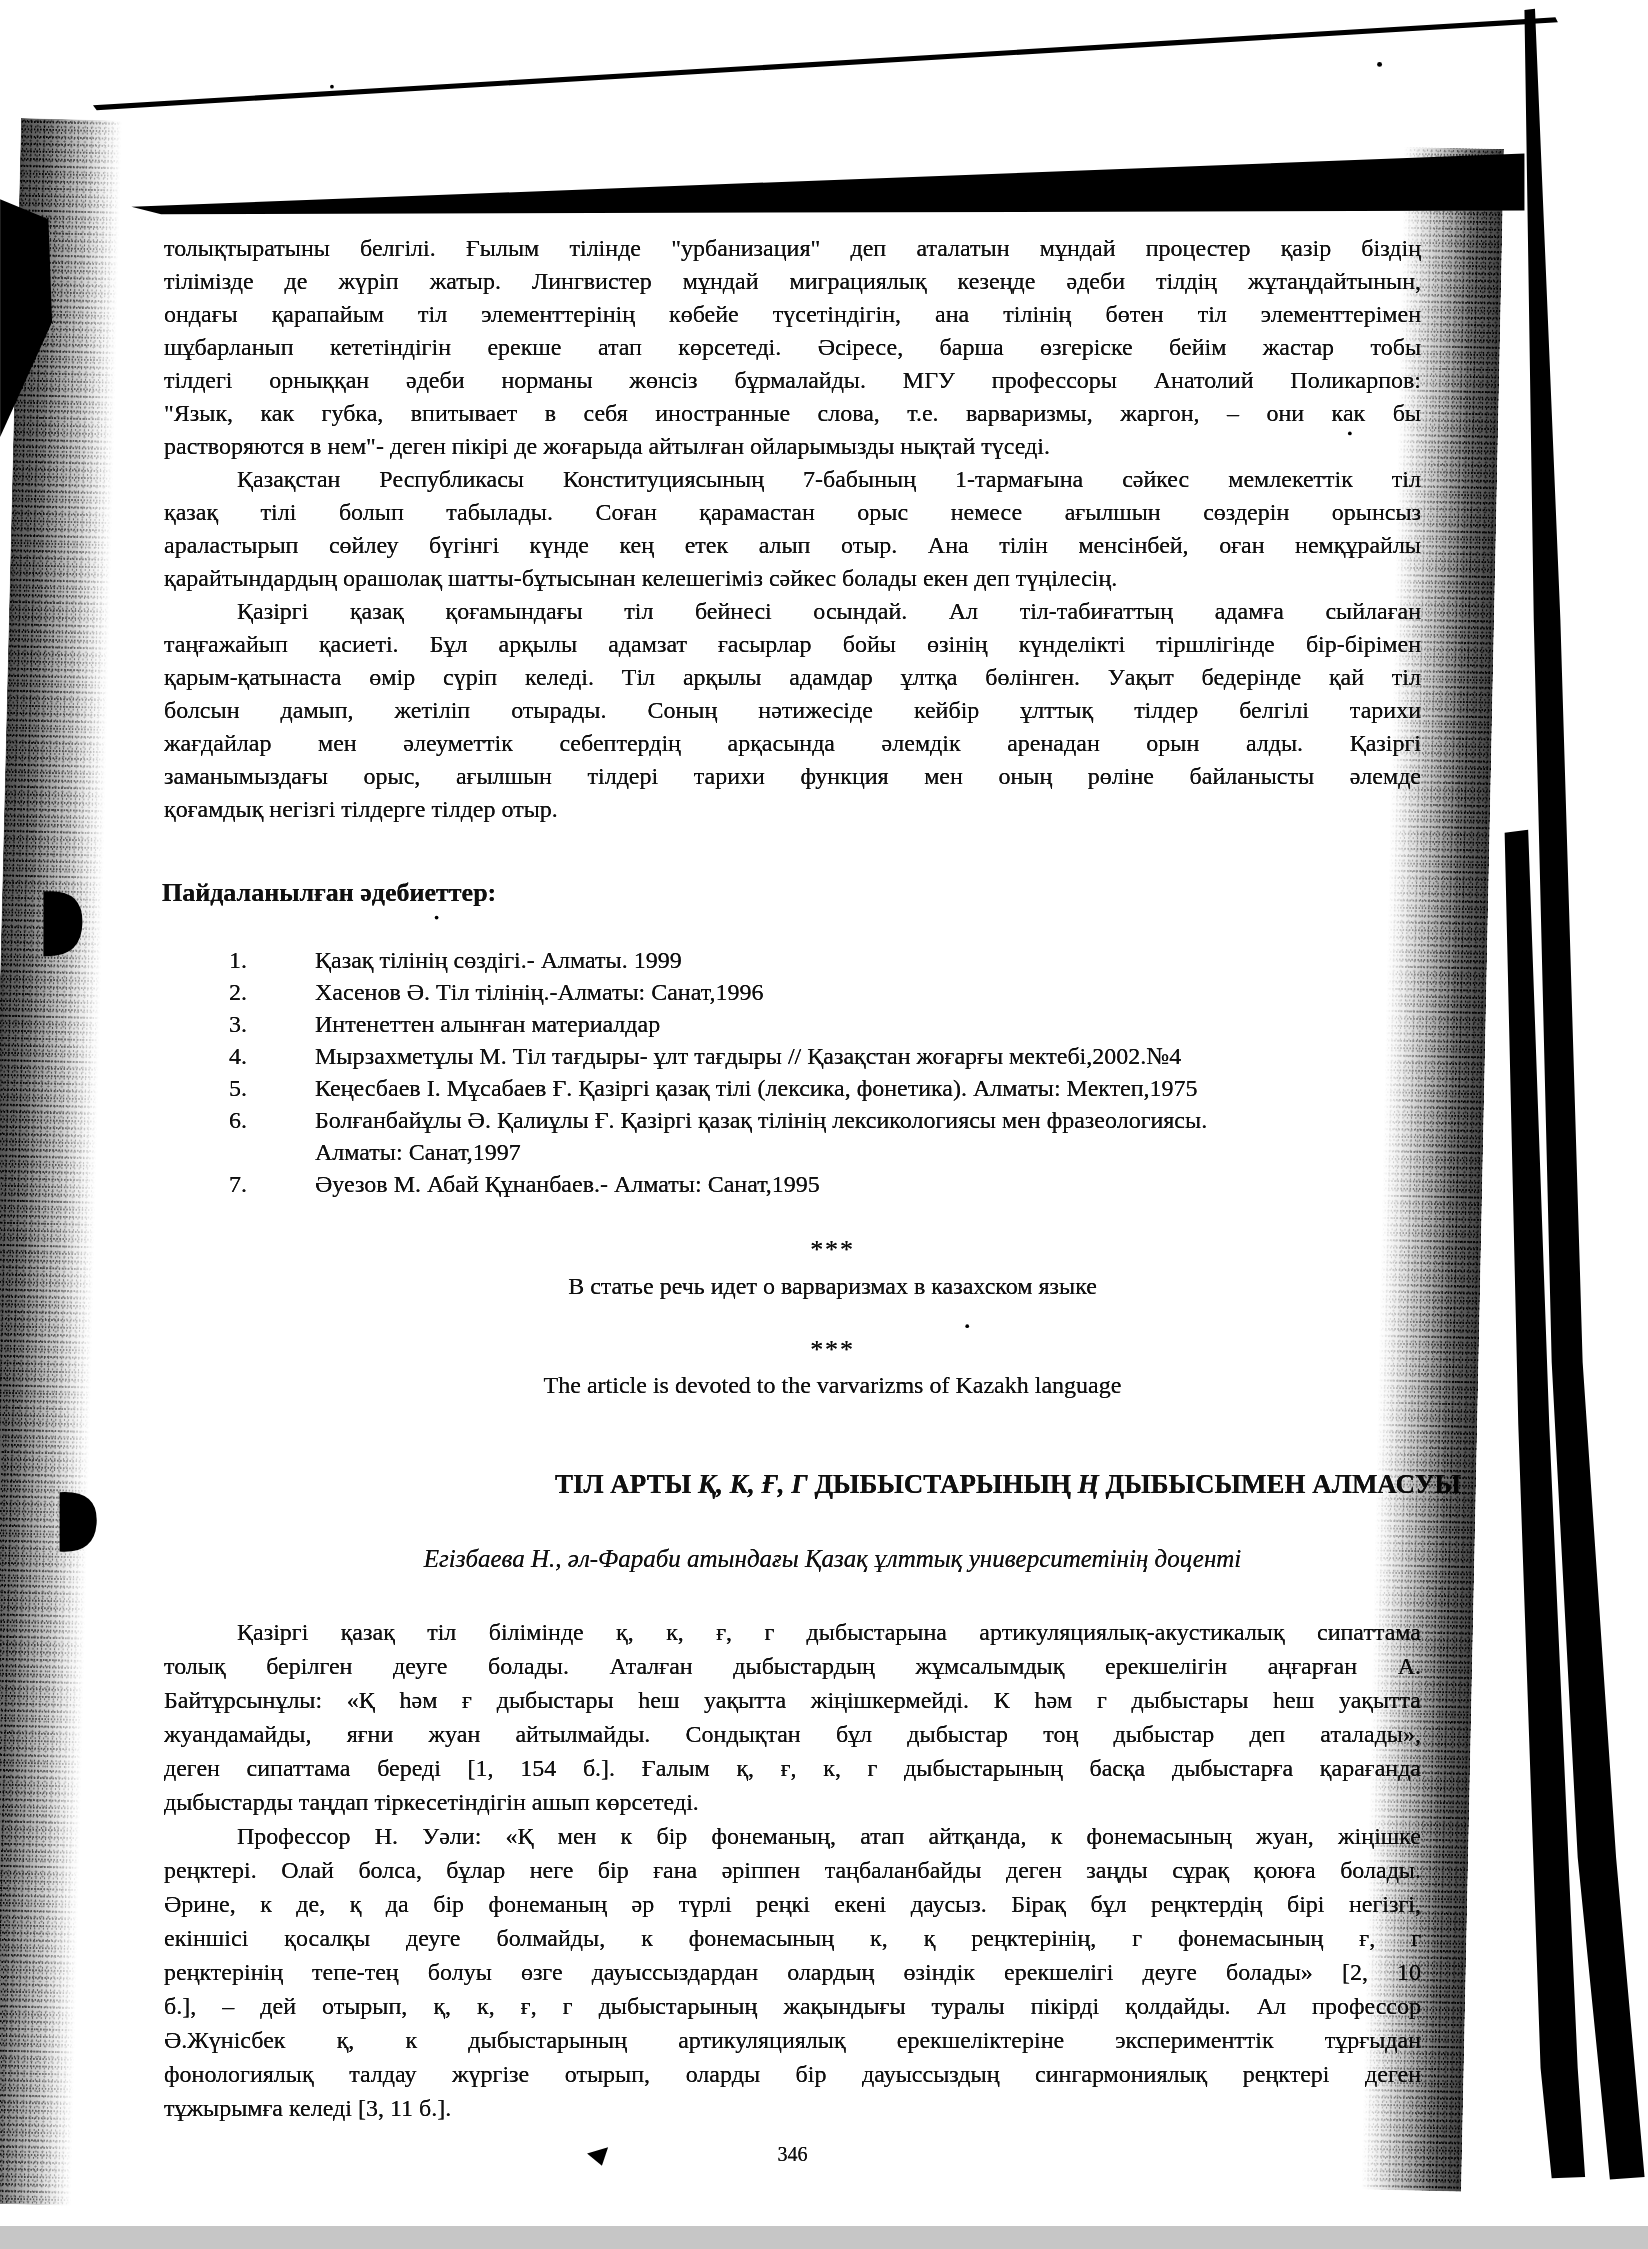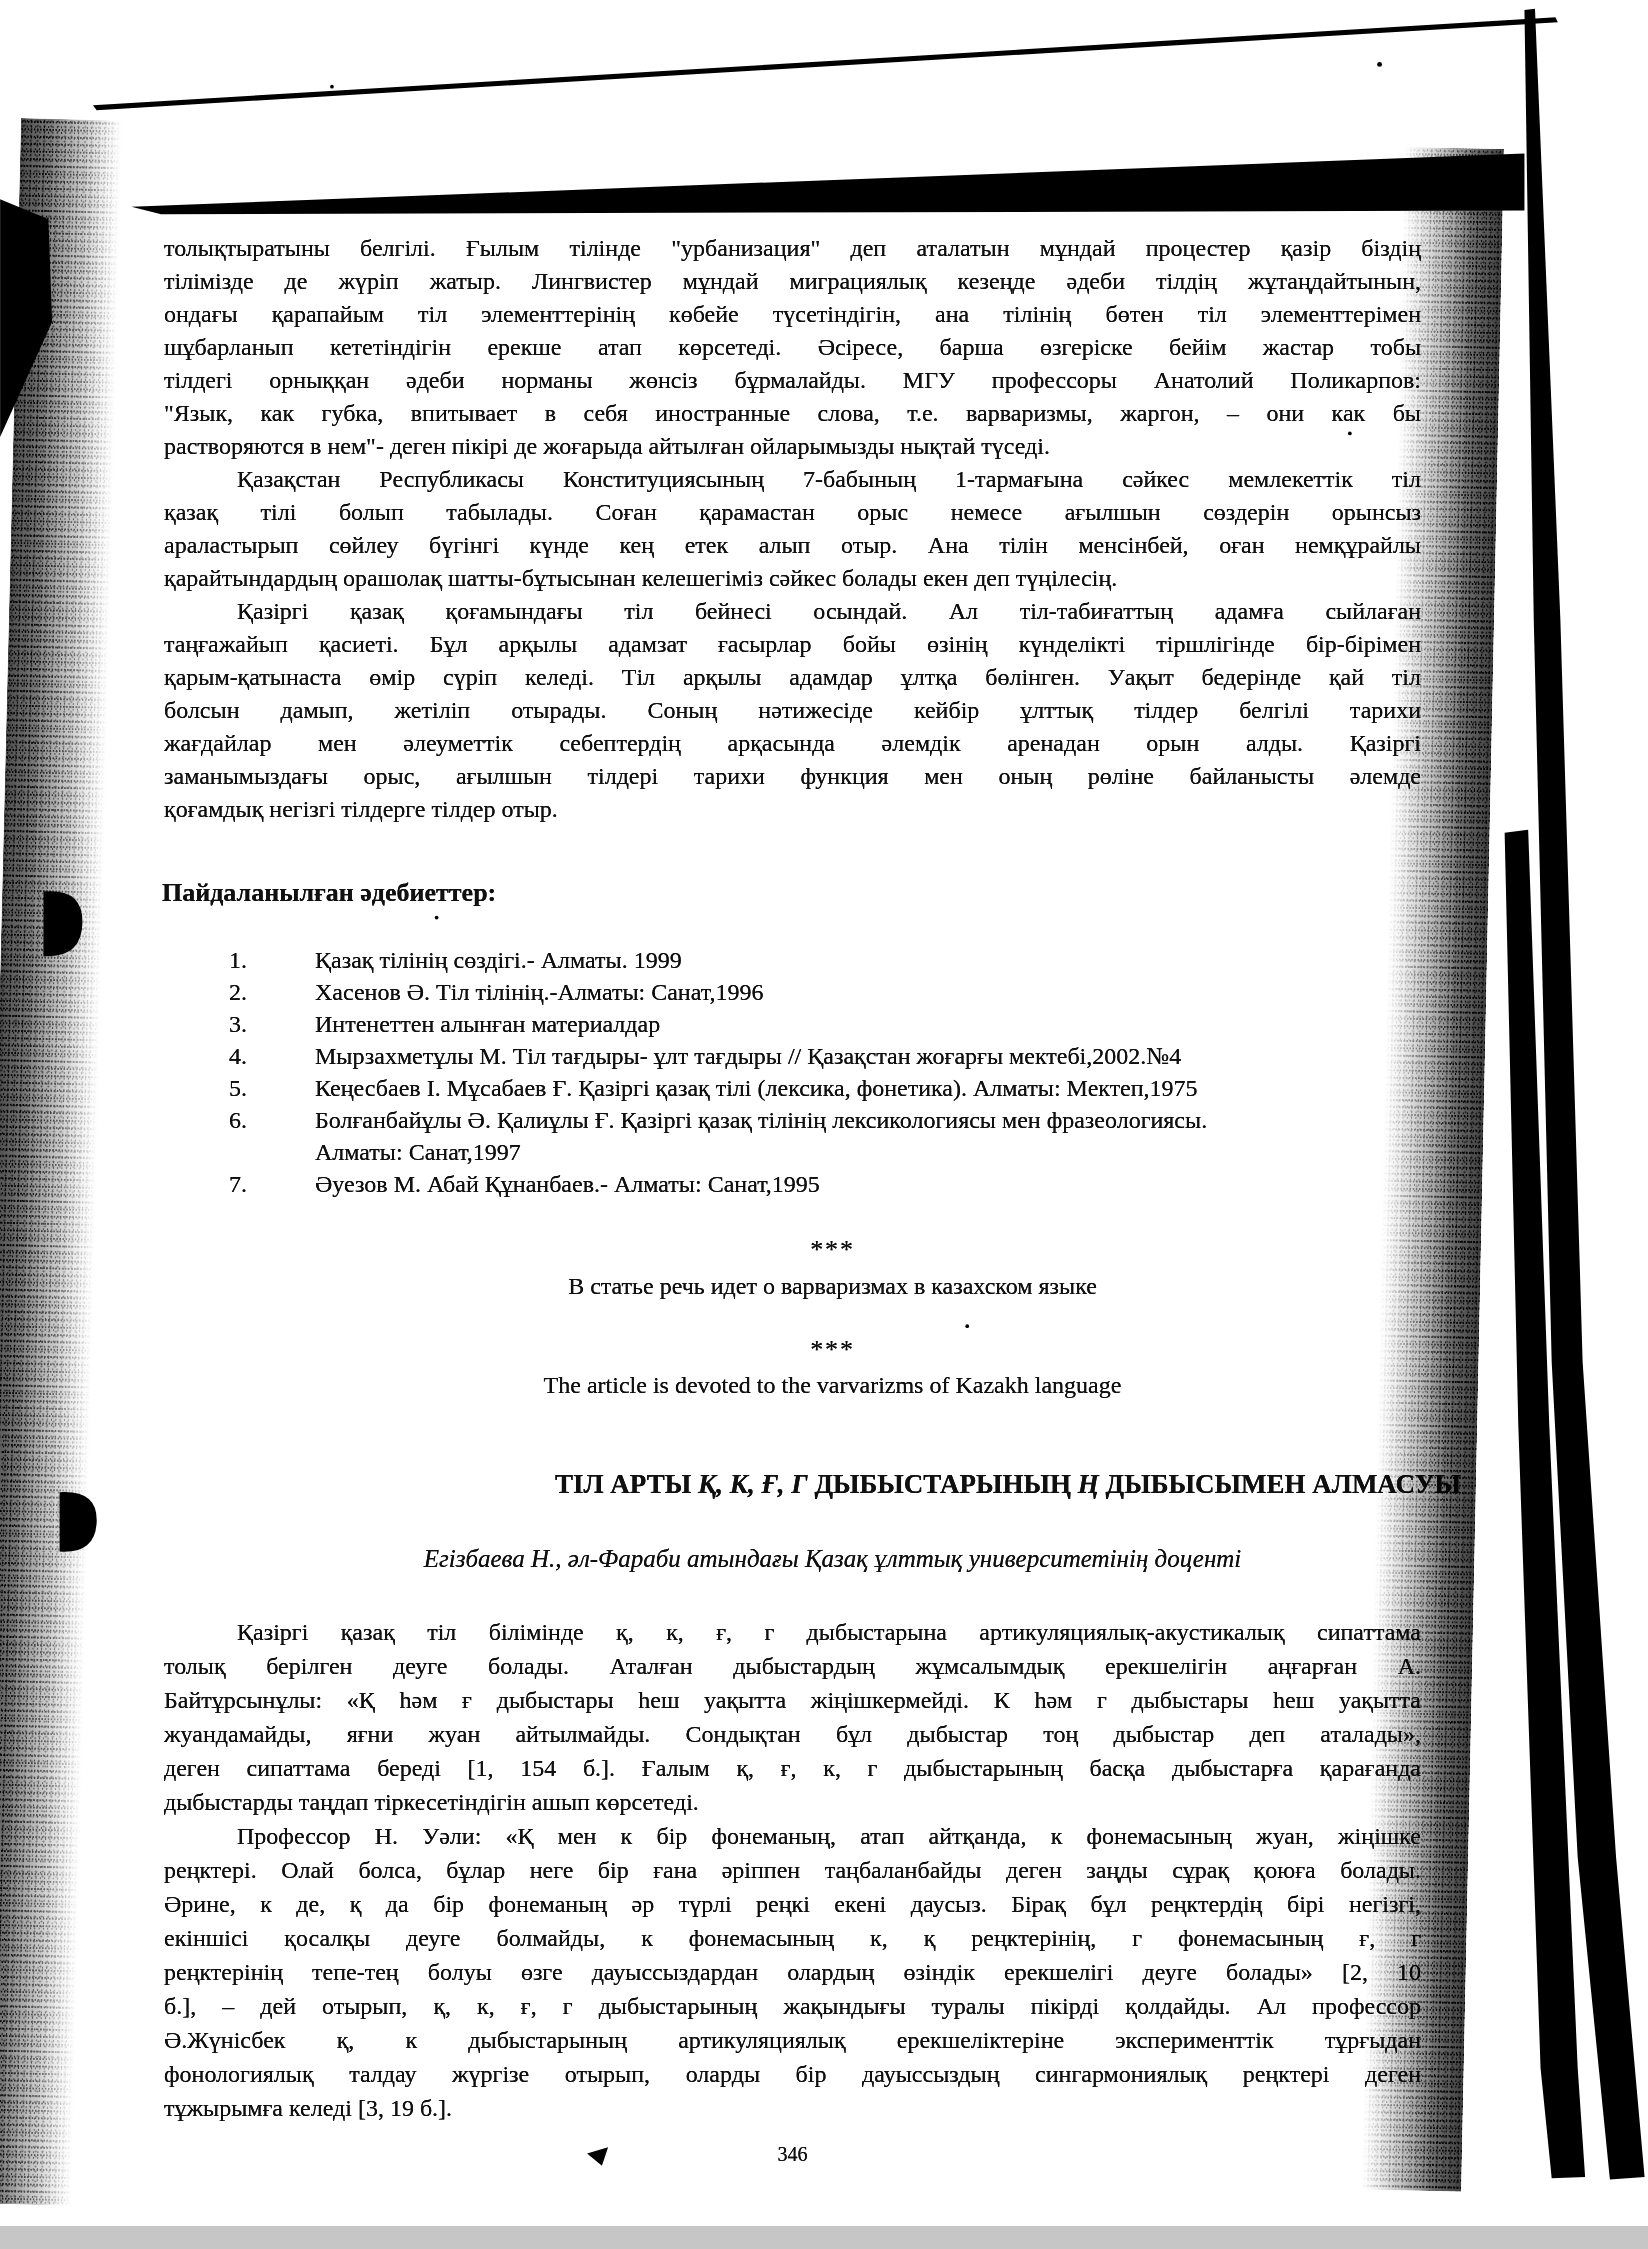--- a/index.html
+++ b/index.html
@@ -165,21 +165,21 @@
         <div class="line">деген сипаттама береді [1, 154 б.]. Ғалым қ, ғ, к, г дыбыстарының басқа дыбыстарға қарағанда</div>
         <div class="line lastline">дыбыстарды таңдап тіркесетіндігін ашып көрсетеді.</div>
         <div class="line indent">Профессор Н. Уәли: «Қ мен к бір фонеманың, атап айтқанда, к фонемасының жуан, жіңішке</div>
         <div class="line">реңктері. Олай болса, бұлар неге бір ғана әріппен таңбаланбайды деген заңды сұрақ қоюға болады.</div>
         <div class="line">Әрине, к де, қ да бір фонеманың әр түрлі реңкі екені даусыз. Бірақ бұл реңктердің бірі негізгі,</div>
         <div class="line">екіншісі қосалқы деуге болмайды, к фонемасының к, қ реңктерінің, г фонемасының ғ, г</div>
         <div class="line">реңктерінің тепе-тең болуы өзге дауыссыздардан олардың өзіндік ерекшелігі деуге болады» [2, 10</div>
         <div class="line">б.], – дей отырып, қ, к, ғ, г дыбыстарының жақындығы туралы пікірді қолдайды.  Ал профессор</div>
         <div class="line">Ә.Жүнісбек қ, к дыбыстарының артикуляциялық ерекшеліктеріне эксперименттік тұрғыдан</div>
         <div class="line">фонологиялық талдау жүргізе отырып, оларды бір дауыссыздың сингармониялық реңктері деген</div>
-        <div class="line lastline">тұжырымға келеді [3, 19 б.].</div>
+        <div class="line lastline">тұжырымға келеді [3, 11 б.].</div>
       </div>
 
     <div class="abs pagenum" style="top:2143px">346</div>
   </div>
 
   <div class="abs speckle speckle-right"></div>
   <div class="abs speckle-left"></div>
   <div class="abs bottom-strip"></div>
 
   <svg class="artifacts" width="1649" height="2250" viewBox="0 0 2663 3634">

